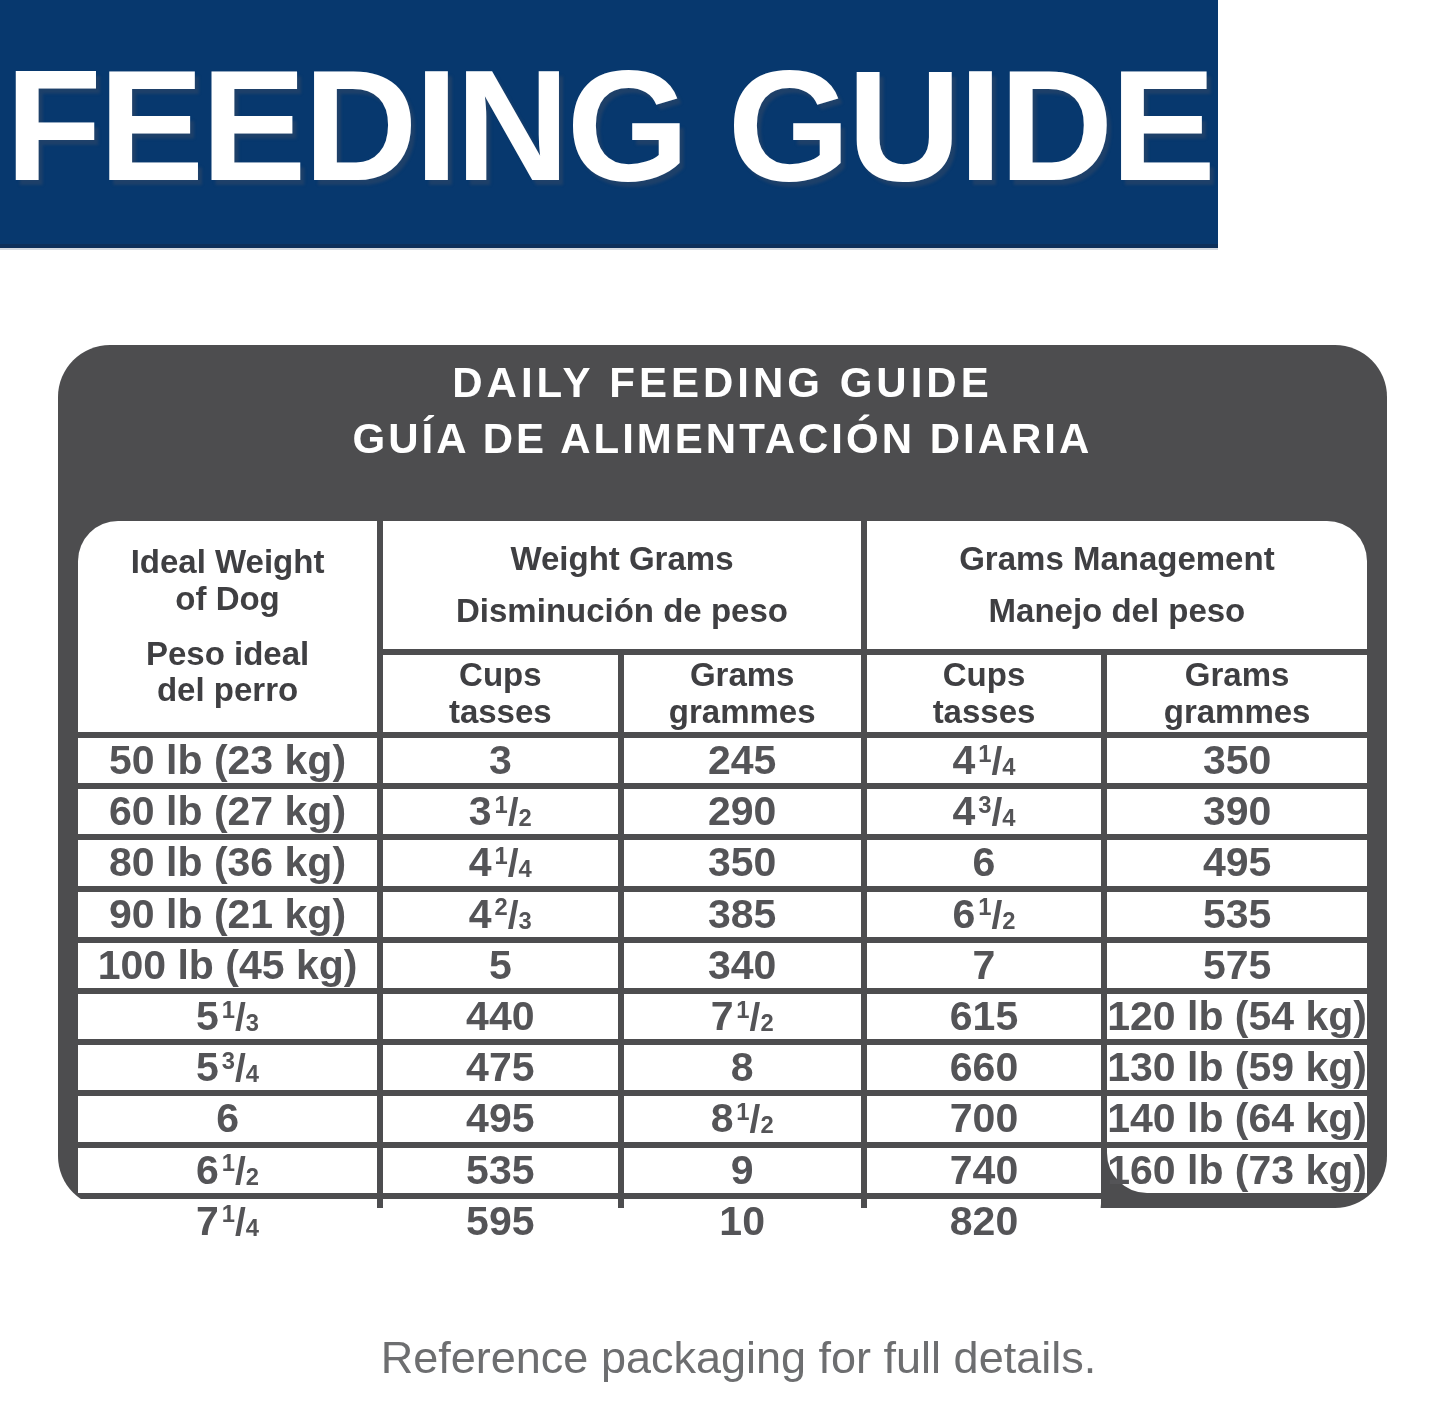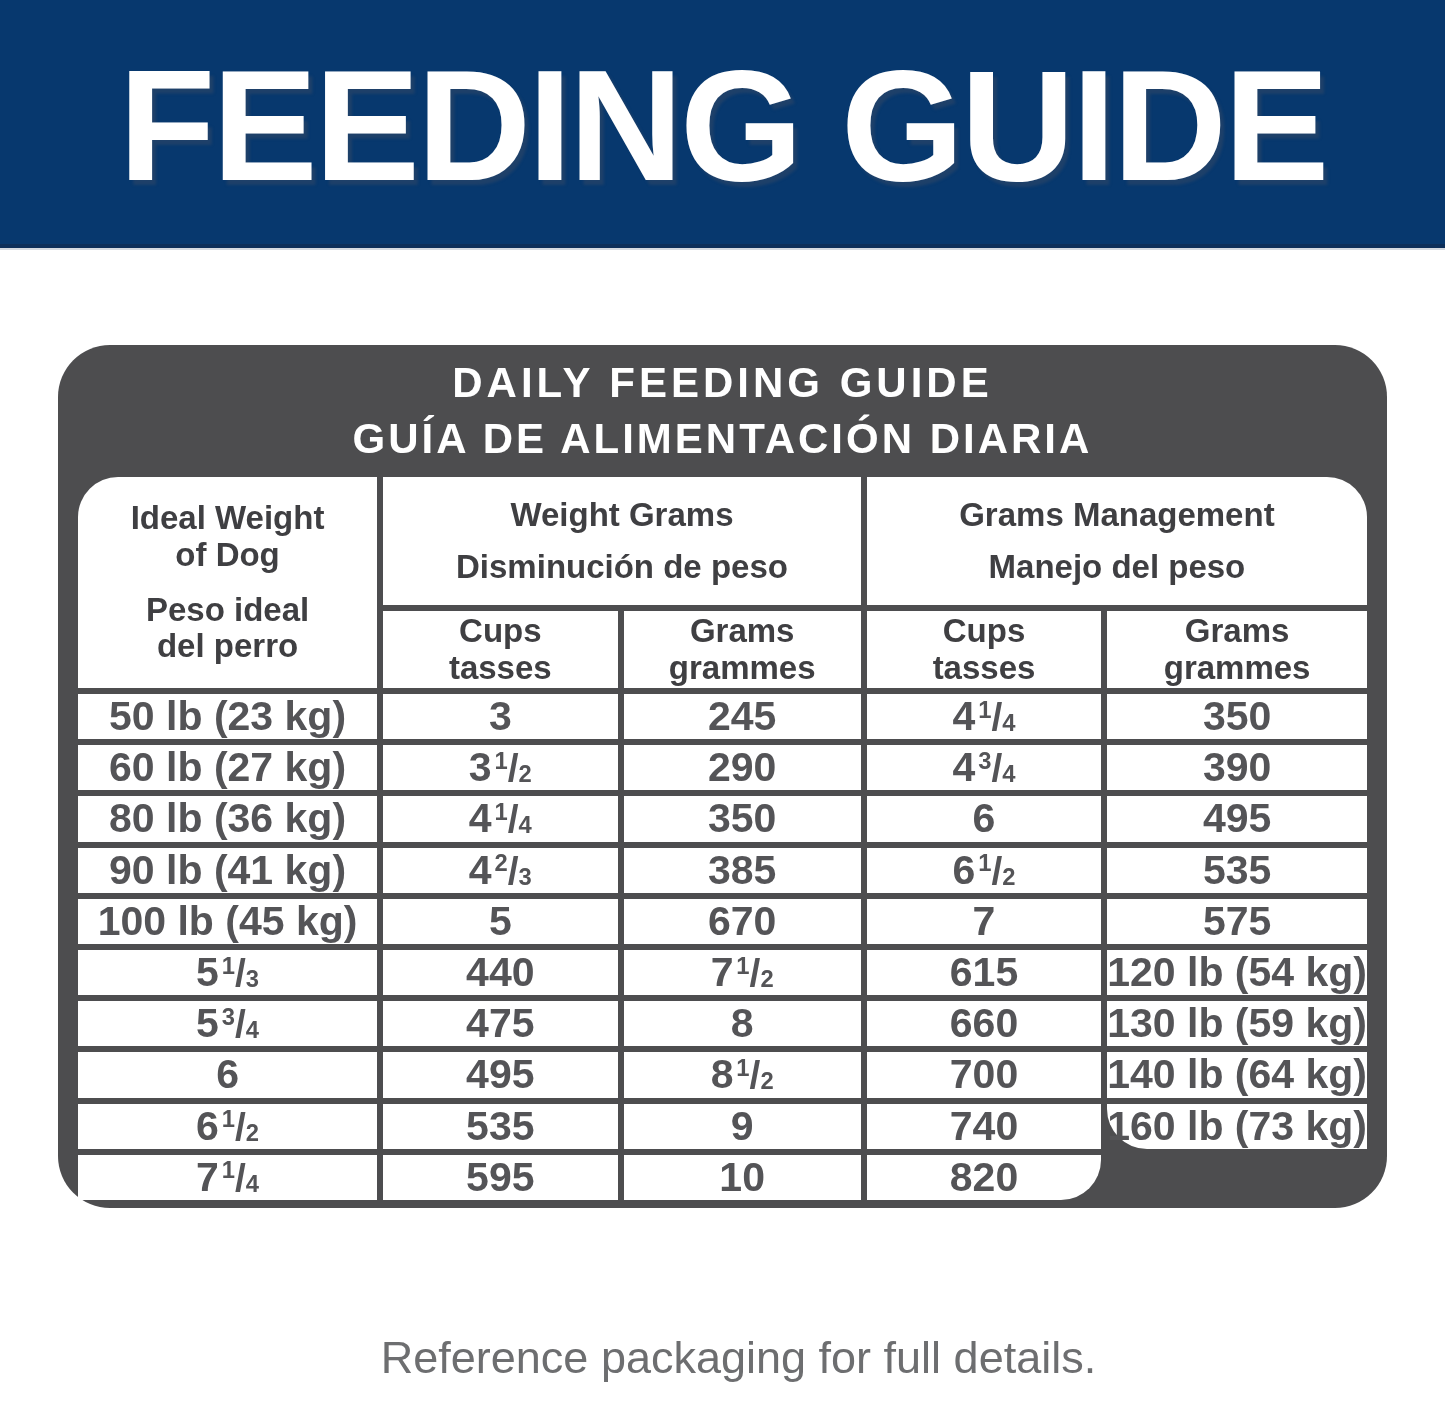--- a/index.html
+++ b/index.html
@@ -15,21 +15,21 @@
   html,body{margin:0;padding:0;}
   body{
     width:1445px;height:1409px;
     background:#ffffff;
     font-family:"Liberation Sans", sans-serif;
     position:relative;
     overflow:hidden;
   }
   .banner{
     position:absolute;top:0;left:0;
-    width:1445px;height:248px;
+    width:1218px;height:248px;
     background:var(--banner-bg);
     border-bottom:4px solid #0d2f5a;
     box-shadow:0 2px 0 #d5dae1;
     display:flex;align-items:center;justify-content:center;
   }
   .banner-title{
     color:var(--banner-text);
     font-size:158px;
     font-weight:bold;
     letter-spacing:-3px;
@@ -54,20 +54,21 @@
   }
   .card-title .t1{font-size:42px;letter-spacing:4px;white-space:nowrap;}
   .card-title .t2{font-size:42px;letter-spacing:3px;white-space:nowrap;}
   .grid{
     display:grid;
     grid-template-columns:305fr 239fr 242fr 239fr 238fr;
     grid-template-rows:128px 77px;
     grid-auto-rows:45.2px;
     gap:6px;
     height:723px;
+    margin-top:44px;
   }
   .cell{
     background:var(--cell-bg);
     display:flex;flex-direction:column;
     align-items:center;justify-content:center;
     text-align:center;
     min-height:0;
   }
   .h{font-weight:bold;color:var(--header-text);font-size:33px;line-height:1.12;}
   .h-ideal{grid-row:1/3;grid-column:1;border-top-left-radius:40px;gap:18px;}
@@ -155,28 +156,28 @@
       <div class="cell d">60 lb (27 kg)</div>
       <div class="cell d">3 <span class="fr"><span class="num">1</span><span class="sl">/</span><span class="den">2</span></span></div>
       <div class="cell d">290</div>
       <div class="cell d">4 <span class="fr"><span class="num">3</span><span class="sl">/</span><span class="den">4</span></span></div>
       <div class="cell d">390</div>
       <div class="cell d">80 lb (36 kg)</div>
       <div class="cell d">4 <span class="fr"><span class="num">1</span><span class="sl">/</span><span class="den">4</span></span></div>
       <div class="cell d">350</div>
       <div class="cell d">6</div>
       <div class="cell d">495</div>
-      <div class="cell d">90 lb (41 kg)</div>
+      <div class="cell d">90 lb (21 kg)</div>
       <div class="cell d">4 <span class="fr"><span class="num">2</span><span class="sl">/</span><span class="den">3</span></span></div>
       <div class="cell d">385</div>
       <div class="cell d">6 <span class="fr"><span class="num">1</span><span class="sl">/</span><span class="den">2</span></span></div>
       <div class="cell d">535</div>
       <div class="cell d">100 lb (45 kg)</div>
       <div class="cell d">5</div>
-      <div class="cell d">670</div>
+      <div class="cell d">340</div>
       <div class="cell d">7</div>
       <div class="cell d">575</div>
       <div class="cell d">5 <span class="fr"><span class="num">1</span><span class="sl">/</span><span class="den">3</span></span></div>
       <div class="cell d">440</div>
       <div class="cell d">7 <span class="fr"><span class="num">1</span><span class="sl">/</span><span class="den">2</span></span></div>
       <div class="cell d">615</div>
       <div class="cell d">120 lb (54 kg)</div>
       <div class="cell d">5 <span class="fr"><span class="num">3</span><span class="sl">/</span><span class="den">4</span></span></div>
       <div class="cell d">475</div>
       <div class="cell d">8</div>

